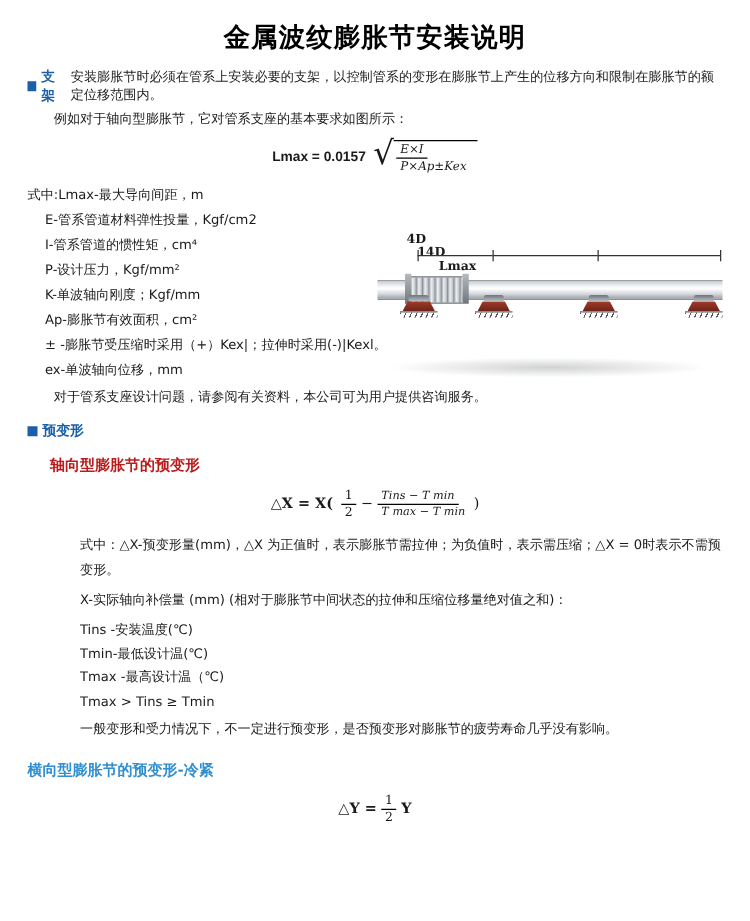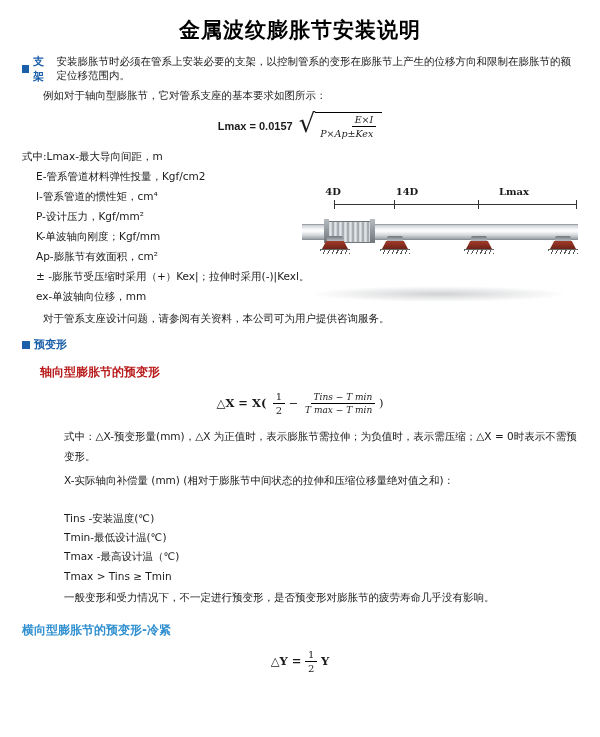--- a/index.html
+++ b/index.html
@@ -93,21 +93,21 @@
     line-height: 0.85;
     font-family: "DejaVu Serif", serif;
   }
   .radical-body {
     border-top: 1px solid #000;
     padding: 1px 6px 0 2px;
   }
   .frac {
     display: inline-flex;
     flex-direction: column;
-    align-items: flex-end;
+    align-items: flex-start;
     vertical-align: middle;
     font-size: 9.5px;
   }
   .frac .num {
     padding: 0 3px 1px 3px;
     border-bottom: 1px solid #000;
     white-space: nowrap;
   }
   .frac .den {
     padding: 1px 3px 0 3px;
@@ -134,20 +134,21 @@
     top: 186px;
     width: 276px;
     height: 116px;
   }
   .fig-labels {
     display: flex;
     font-size: 10px;
     font-weight: bold;
     font-family: "DejaVu Serif", "Liberation Serif", serif;
     height: 14px;
+    flex-direction: column;
   }
   .fig-labels span { text-align: center; }
   .fig-dimline {
     position: relative;
     height: 10px;
   }
   .fig-dimline .tick {
     position: absolute;
     top: 0;
     width: 1px;
@@ -361,21 +362,21 @@
     <span class="frac" style="font-size:9px;font-style:italic;">
       <span class="num">Tins − T min</span>
       <span class="den">T max − T min</span>
     </span>
     <span>)</span>
   </div>
 
   <div class="note">式中：△X-预变形量(mm)，△X 为正值时，表示膨胀节需拉伸；为负值时，表示需压缩；△X = 0时表示不需预变形。</div>
   <div class="note" style="margin-top:4px;">X-实际轴向补偿量 (mm) (相对于膨胀节中间状态的拉伸和压缩位移量绝对值之和)：</div>
 
-  <div class="note tight" style="margin-top:18px;">
+  <div class="note tight" style="margin-top:4px;">
     <div>Tins -安装温度(℃)</div>
     <div>Tmin-最低设计温(℃)</div>
     <div>Tmax -最高设计温（℃)</div>
     <div>Tmax &gt; Tins ≥ Tmin</div>
   </div>
 
   <div class="note" style="margin-top:2px;">一般变形和受力情况下，不一定进行预变形，是否预变形对膨胀节的疲劳寿命几乎没有影响。</div>
 
   <div class="sub-head2">横向型膨胀节的预变形-冷紧</div>
 

